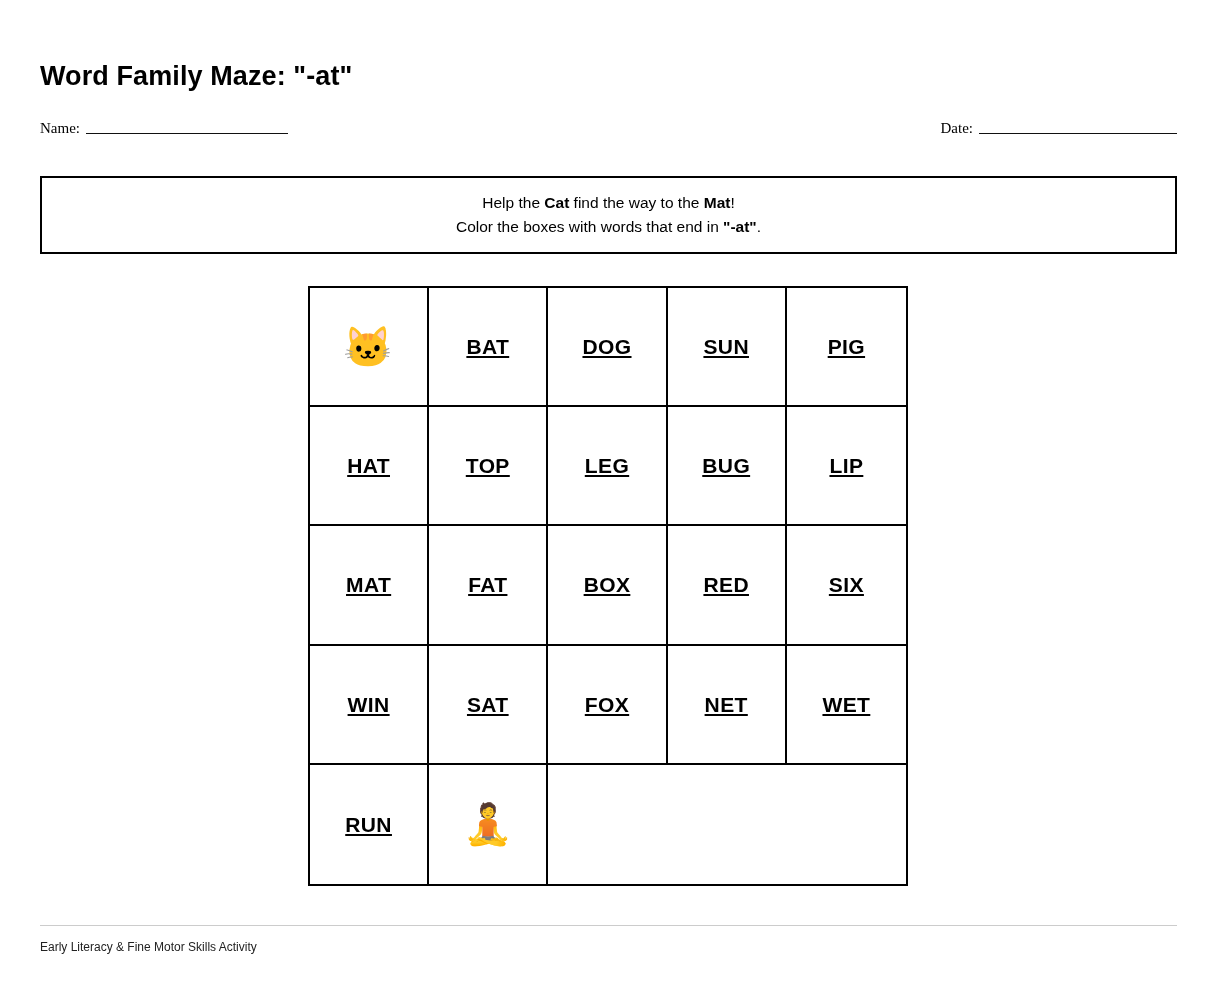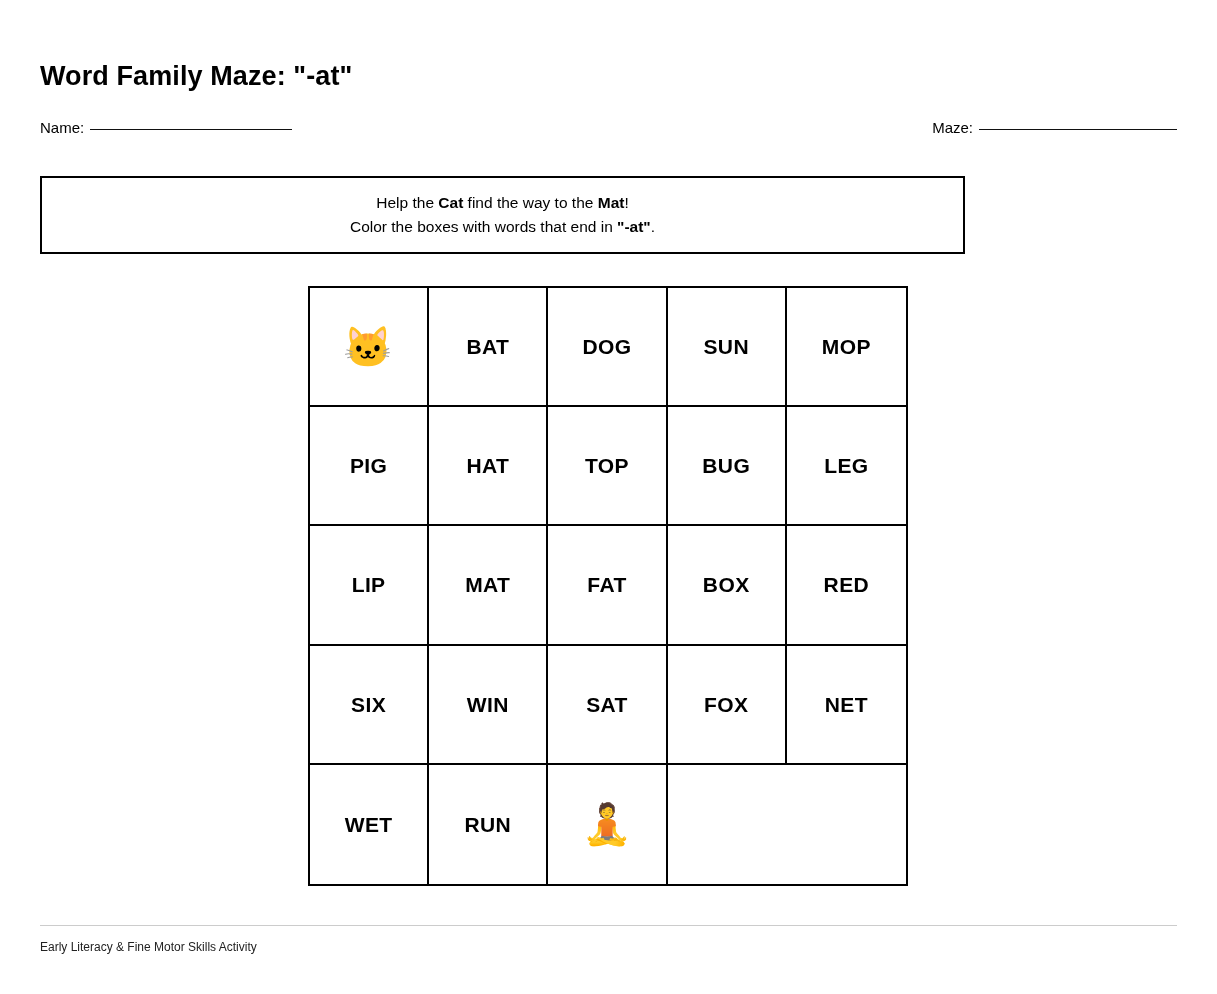--- a/index.html
+++ b/index.html
@@ -42,45 +42,46 @@
     position: absolute;
     left: 40px;
     top: 118px;
     width: 1137px;
     height: 24px;
   }
   .field {
     position: absolute;
     top: 0;
     display: flex;
-    align-items: flex-start;
+    align-items: center;
     font-size: 15px;
     line-height: 20px;
     white-space: nowrap;
+    font-family: Liberation Serif, serif;
   }
   .field-name  { left: 0px; }
   .field-date  { right: 0px; }
 
   .field-label { font-size: 15px; color: #000; }
 
   .field-rule {
     display: inline-block;
     height: 12px;
     border-bottom: 1.6px solid #111111;
     margin-left: 6px;
   }
   .field-name .field-rule { width: 202px; }
   .field-date .field-rule { width: 198px; }
 
   
   .instruction-box {
     position: absolute;
     left: 40px;
     top: 176px;
-    width: 925px;
+    width: 1137px;
     height: 78px;
     border: 2px solid #000000;
     background: #ffffff;
     display: flex;
     flex-direction: column;
     align-items: center;
     justify-content: center;
     text-align: center;
   }
   .instruction-line {
@@ -116,20 +117,21 @@
   .maze-cell:nth-child(5n) { border-right: none; }
   .maze-cell:nth-child(n+21) { border-bottom: none; }
 
   .cell-word {
     font-size: 21px;
     font-weight: bold;
     letter-spacing: 0.4px;
     color: #000000;
     text-align: center;
     line-height: 1;
+    text-decoration: underline;
   }
 
   .cell-emoji {
     font-size: 40px;
     line-height: 1;
     text-align: center;
   }
 
   
   .footer-divider {
@@ -159,21 +161,21 @@
   <h1 class="worksheet-title">Word Family Maze: "-at"</h1>
 
   <div class="namedate-row">
 
     <div class="field field-name">
       <span class="field-label">Name:</span>
       <span class="field-rule"></span>
     </div>
 
     <div class="field field-date">
-      <span class="field-label">Maze:</span>
+      <span class="field-label">Date:</span>
       <span class="field-rule"></span>
     </div>
 
   </div>
 
   <div class="instruction-box">
     <div class="instruction-line">
       <span>Help the </span><b>Cat</b><span> find the way to the </span><b>Mat</b><span>!</span>
     </div>
     <div class="instruction-line">
@@ -188,36 +190,33 @@
       <div class="maze-cell">
         <span class="cell-word">BAT</span>
       </div>
       <div class="maze-cell">
         <span class="cell-word">DOG</span>
       </div>
       <div class="maze-cell">
         <span class="cell-word">SUN</span>
       </div>
       <div class="maze-cell">
-        <span class="cell-word">MOP</span>
-      </div>
-      <div class="maze-cell">
         <span class="cell-word">PIG</span>
       </div>
       <div class="maze-cell">
         <span class="cell-word">HAT</span>
       </div>
       <div class="maze-cell">
         <span class="cell-word">TOP</span>
       </div>
       <div class="maze-cell">
+        <span class="cell-word">LEG</span>
+      </div>
+      <div class="maze-cell">
         <span class="cell-word">BUG</span>
-      </div>
-      <div class="maze-cell">
-        <span class="cell-word">LEG</span>
       </div>
       <div class="maze-cell">
         <span class="cell-word">LIP</span>
       </div>
       <div class="maze-cell">
         <span class="cell-word">MAT</span>
       </div>
       <div class="maze-cell">
         <span class="cell-word">FAT</span>
       </div>

